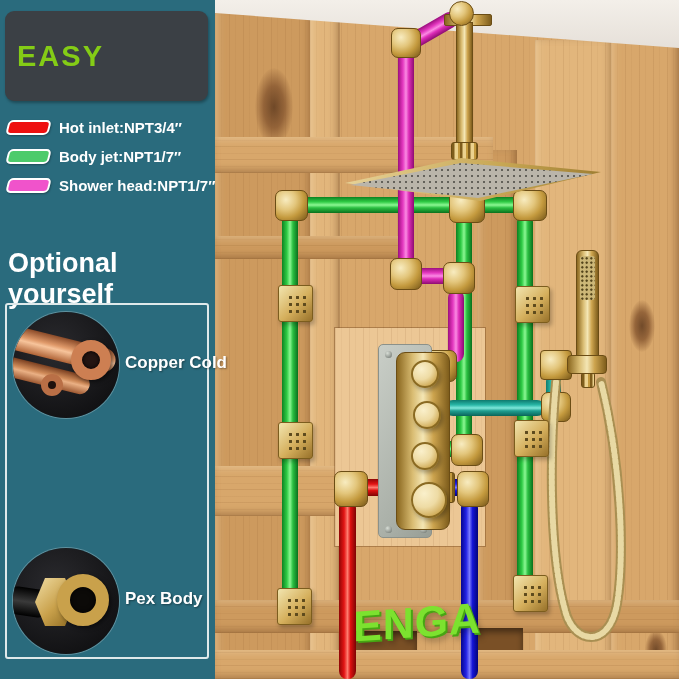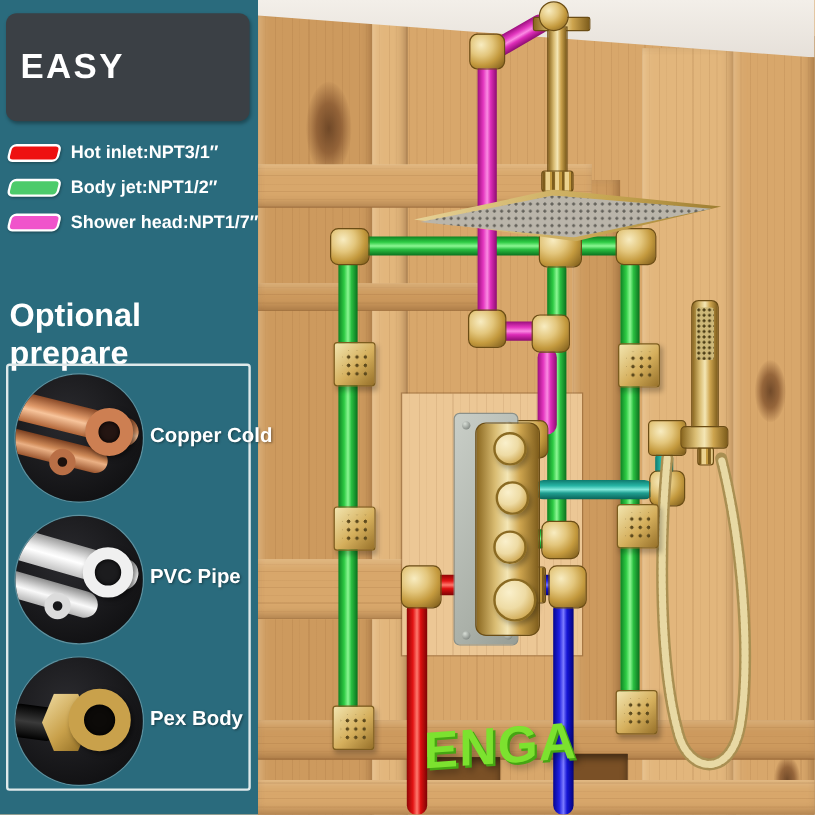--- a/index.html
+++ b/index.html
@@ -43,21 +43,21 @@
   .jet::after{content:"";position:absolute;inset:6px;background-image:radial-gradient(circle,#5d4a1d 1.4px,transparent 1.7px);background-size:7px 7px;background-position:2px 2px;}
 
   .screw{position:absolute;width:7px;height:7px;border-radius:50%;background:radial-gradient(circle at 35% 30%,#d8ded6,#8a908a 70%,#565c56);}
   .knob{position:absolute;border-radius:50%;border:2px solid #8a6a22;box-shadow:2px 3px 4px rgba(0,0,0,.3);
     background:radial-gradient(circle at 35% 30%,#faf0cb,#eedba4 45%,#cfa954 80%,#9a7526);}
 
   
   #panel{position:absolute;left:0;top:0;width:215px;height:679px;background:#2a6b7d;z-index:50;}
   #badge{position:absolute;left:5px;top:11px;width:203px;height:90px;background:#3b4045;border-radius:9px;
     display:flex;flex-direction:column;justify-content:center;padding-left:12px;gap:1px;box-shadow:1px 2px 3px rgba(0,0,0,.3);}
-  .badge-l1{color:#ffffff;font-weight:bold;font-size:29px;letter-spacing:2px;line-height:1.0;}
+  .badge-l1{color:#84cc16;font-weight:bold;font-size:29px;letter-spacing:2px;line-height:1.0;}
   .badge-l2{color:#fff;font-weight:bold;font-size:22px;letter-spacing:1px;line-height:1.15;}
   #legend{position:absolute;left:7px;top:113px;width:205px;}
   .lrow{display:flex;align-items:center;height:29px;}
   .swatch{width:43px;height:15px;border:2px solid #fff;border-radius:5px;transform:skewX(-14deg);margin-right:9px;flex:none;box-shadow:1px 1px 2px rgba(0,0,0,.3);}
   .llab{color:#fff;font-weight:bold;font-size:15px;white-space:nowrap;}
   #opt-title{position:absolute;left:8px;top:248px;color:#fff;font-weight:bold;font-size:27px;}
   #opt-sub{position:absolute;left:8px;top:281px;color:#f1e414;font-weight:bold;font-size:16px;}
   #matbox{position:absolute;left:5px;top:303px;width:204px;height:356px;border:2px solid #dfe9ea;border-radius:3px;}
   .mrow{position:absolute;left:0;width:200px;height:112px;}
   .mphoto{position:absolute;left:6px;top:3px;width:106px;height:106px;border-radius:50%;overflow:hidden;
@@ -182,55 +182,46 @@
 
   <div id="panel">
 
     <div id="badge">
       <div class="badge-l1">EASY</div>
     </div>
 
     <div id="legend">
       <div class="lrow">
         <span class="swatch" style="background: rgb(238, 16, 16);"></span>
-        <span class="llab">Hot inlet:NPT3/1″</span>
+        <span class="llab">Hot inlet:NPT3/4″</span>
       </div>
       <div class="lrow">
         <span class="swatch" style="background: rgb(77, 203, 107);"></span>
-        <span class="llab">Body jet:NPT1/2″</span>
+        <span class="llab">Body jet:NPT1/7″</span>
       </div>
       <div class="lrow">
         <span class="swatch" style="background: rgb(240, 83, 203);"></span>
         <span class="llab">Shower head:NPT1/7″</span>
       </div>
     </div>
 
-    <div id="opt-title">Optional prepare</div>
+    <div id="opt-title">Optional yourself</div>
 
     <div id="matbox">
 
       <div class="mrow" style="top:4px;">
         <div class="mphoto">
           <div class="cbar" style="left:-18px;top:24px;width:122px;height:24px;transform:rotate(14deg);background:linear-gradient(180deg,#8a4a28,#e09a6a 40%,#f7c49b 55%,#b06437);"></div>
           <div class="cbar" style="left:-26px;top:52px;width:104px;height:20px;transform:rotate(14deg);background:linear-gradient(180deg,#7a3f20,#cf8a58 40%,#eab084 55%,#9c5730);"></div>
           <div class="ring" style="right:8px;top:28px;width:40px;height:40px;border:11px solid #cd7f52;background:#241512;box-shadow:inset 0 0 4px #000,2px 2px 4px rgba(0,0,0,.5);"></div>
           <div class="ring" style="left:28px;top:62px;width:22px;height:22px;border:7px solid #b96f46;background:#1d110d;"></div>
         </div>
         <div class="mlab">Copper Cold</div>
       </div>
 
-      <div class="mrow" style="top:122px;">
-        <div class="mphoto">
-          <div class="cbar" style="left:-18px;top:22px;width:122px;height:26px;transform:rotate(16deg);background:linear-gradient(180deg,#9b9b9b,#ededed 40%,#ffffff 55%,#c2c2c2);"></div>
-          <div class="cbar" style="left:-30px;top:52px;width:100px;height:22px;transform:rotate(16deg);background:linear-gradient(180deg,#8d8d8d,#e0e0e0 40%,#fafafa 55%,#b5b5b5);"></div>
-          <div class="ring" style="right:8px;top:26px;width:42px;height:42px;border:10px solid #f0f0f0;background:#1c1c1e;box-shadow:inset 0 0 4px #000,2px 2px 4px rgba(0,0,0,.5);"></div>
-          <div class="ring" style="left:24px;top:64px;width:22px;height:22px;border:7px solid #dcdcdc;background:#161618;"></div>
-        </div>
-        <div class="mlab">PVC Pipe</div>
-      </div>
 
       <div class="mrow" style="top:240px;">
         <div class="mphoto">
           <div class="cbar" style="left:-8px;top:40px;width:46px;height:28px;transform:rotate(8deg);background:linear-gradient(180deg,#000,#3a3a3a 50%,#000);"></div>
           <div style="position:absolute;left:22px;top:30px;width:40px;height:48px;clip-path:polygon(25% 0,75% 0,100% 50%,75% 100%,25% 100%,0 50%);background:linear-gradient(135deg,#f0dda4,#c9a14b 55%,#8a671f);"></div>
           <div class="ring" style="right:10px;top:26px;width:52px;height:52px;border:13px solid #c9a14b;background:#0c0a08;box-shadow:inset 0 0 5px #000,2px 2px 4px rgba(0,0,0,.5);"></div>
         </div>
         <div class="mlab">Pex Body</div>
       </div>
     </div>

